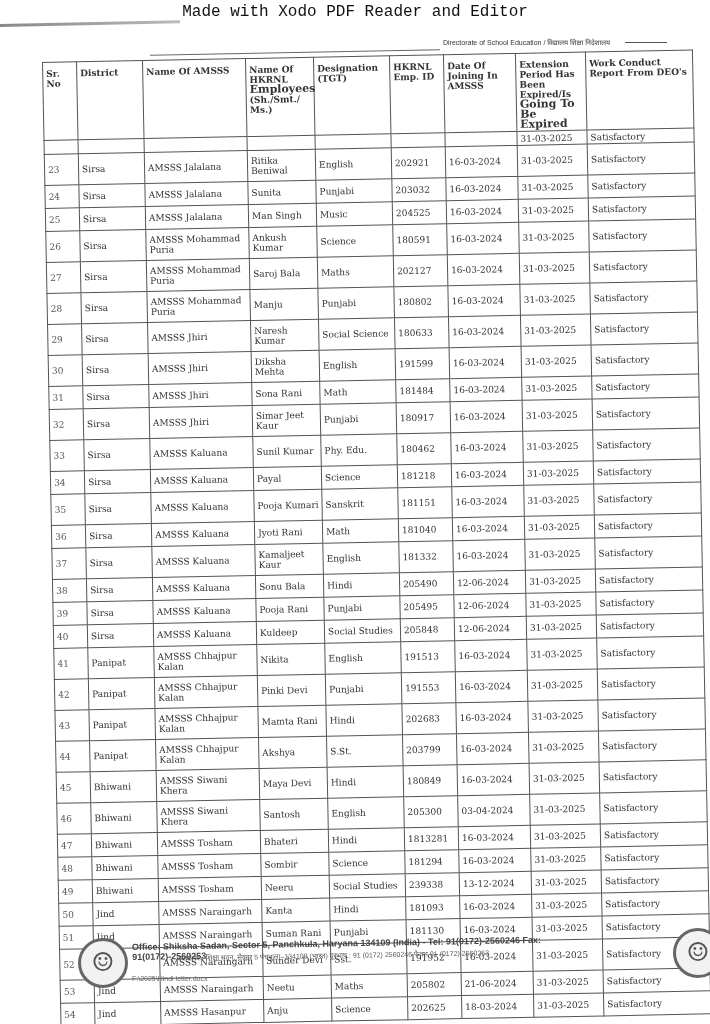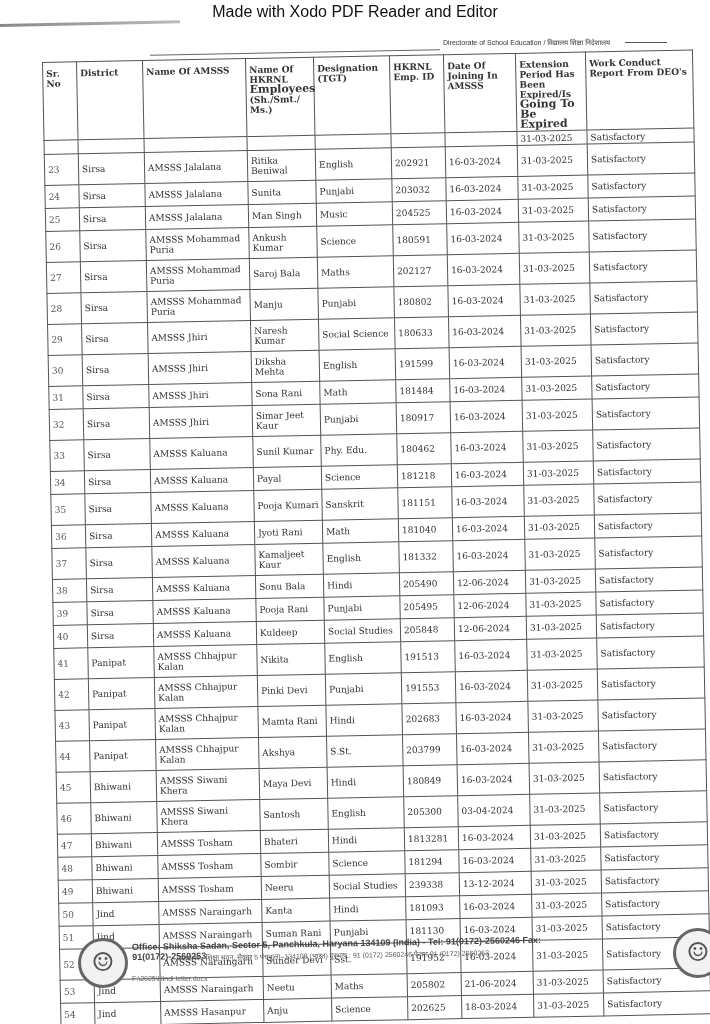--- a/index.html
+++ b/index.html
@@ -6,21 +6,21 @@
   body {
     width: 710px; height: 1024px; overflow: hidden;
     background: #ffffff;
     font-family: "DejaVu Serif", serif;
     color: #2a2a2a;
     position: relative;
   }
   .banner {
     position: absolute; top: 0; left: 0; width: 710px; height: 24px;
     text-align: center;
-    font-family: Liberation Sans, sans-serif;
+    font-family: Liberation Mono, monospace;
     font-size: 16px; color: #111;
     line-height: 24px;
   }
   .scan-line-1 {
     position: absolute; top: 24px; left: 0; width: 180px; height: 3px;
     background: linear-gradient(90deg, #888, #bbb);
     transform: rotate(-1.2deg); transform-origin: left;
   }
   .scan-line-2 {
     position: absolute; top: 52px; left: 150px; width: 290px; height: 1px;

